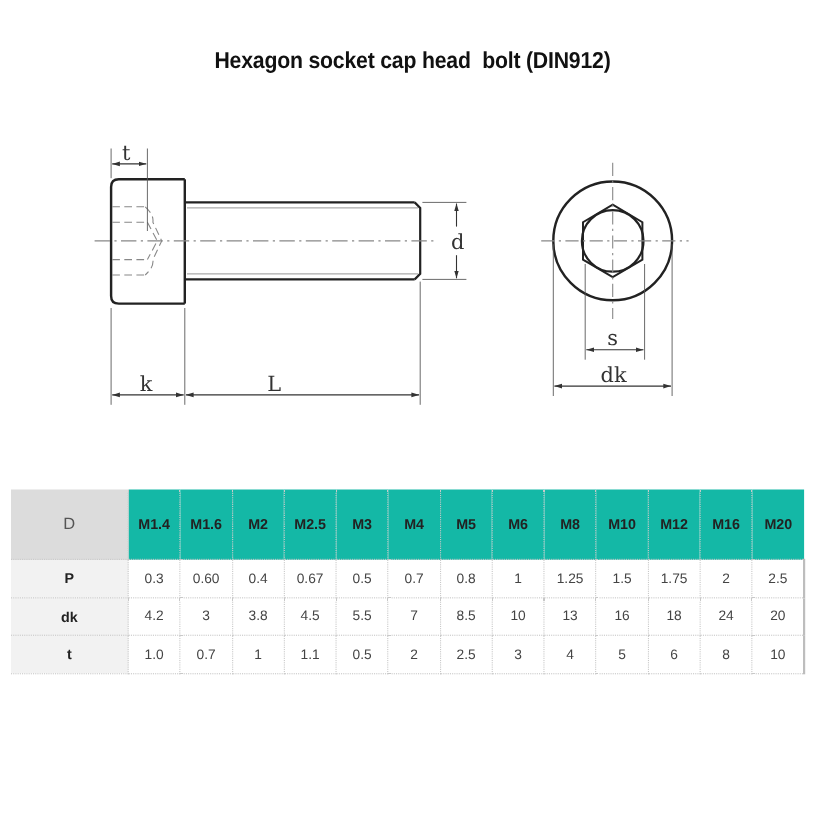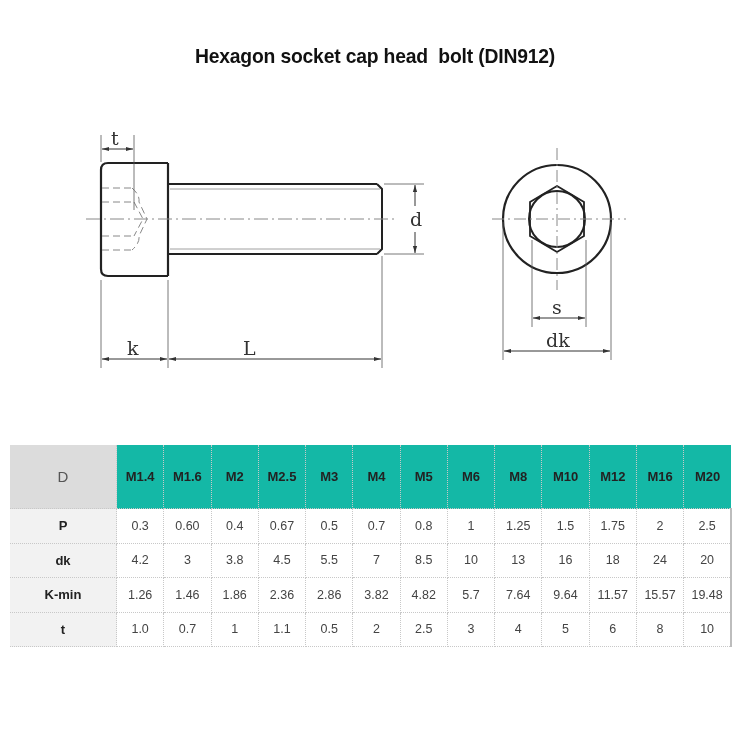--- a/index.html
+++ b/index.html
@@ -135,36 +135,20 @@
       <td>7</td>
       <td>8.5</td>
       <td>10</td>
       <td>13</td>
       <td>16</td>
       <td>18</td>
       <td>24</td>
       <td>20</td>
     </tr>
     <tr>
-      <td class="rowhead">K-min</td>
-      <td>1.26</td>
-      <td>1.46</td>
-      <td>1.86</td>
-      <td>2.36</td>
-      <td>2.86</td>
-      <td>3.82</td>
-      <td>4.82</td>
-      <td>5.7</td>
-      <td>7.64</td>
-      <td>9.64</td>
-      <td>11.57</td>
-      <td>15.57</td>
-      <td>19.48</td>
-    </tr>
-    <tr>
       <td class="rowhead">t</td>
       <td>1.0</td>
       <td>0.7</td>
       <td>1</td>
       <td>1.1</td>
       <td>0.5</td>
       <td>2</td>
       <td>2.5</td>
       <td>3</td>
       <td>4</td>

